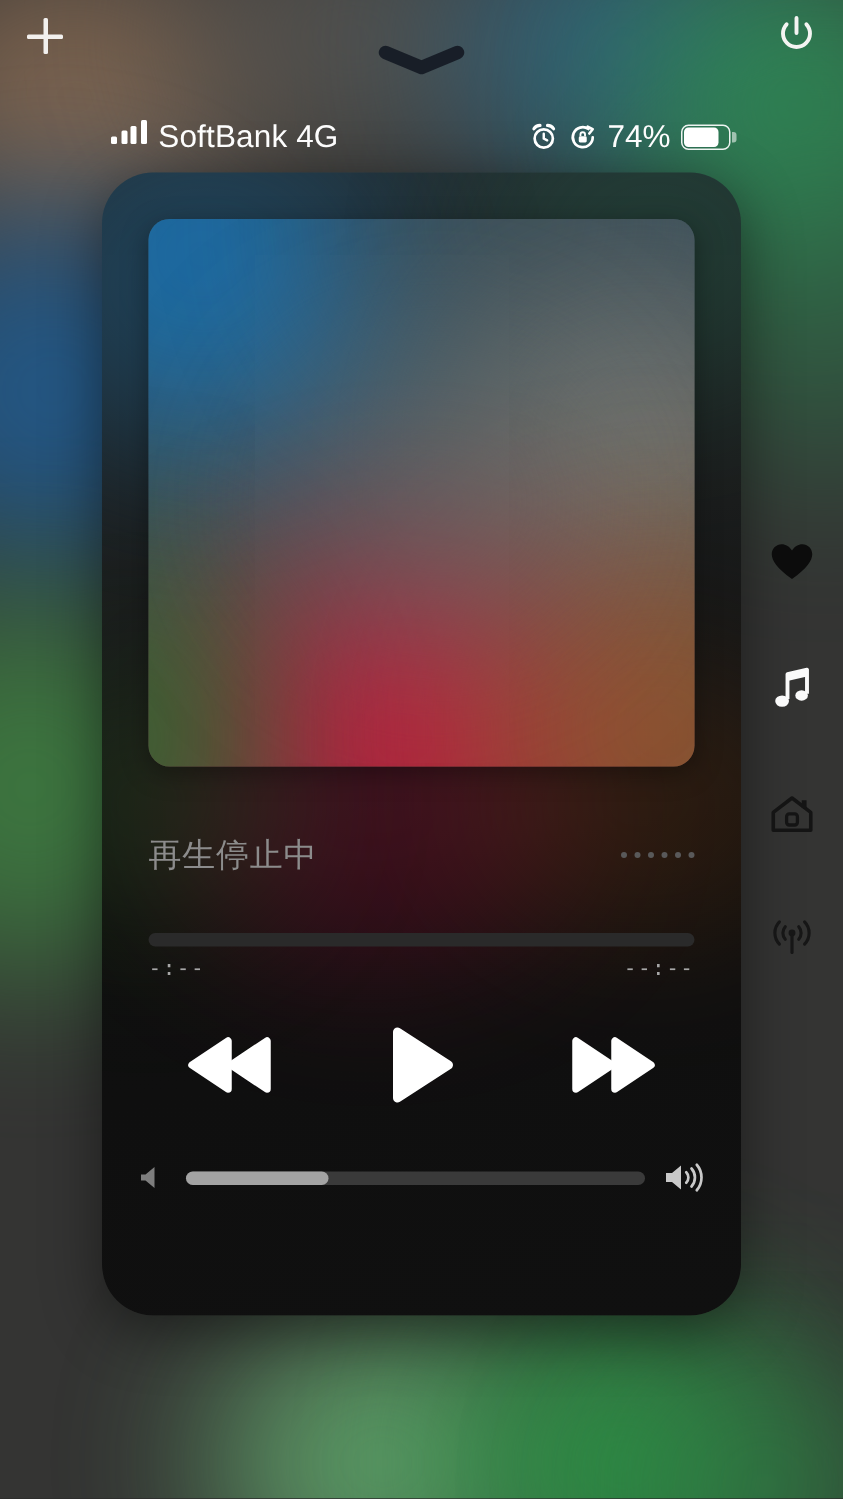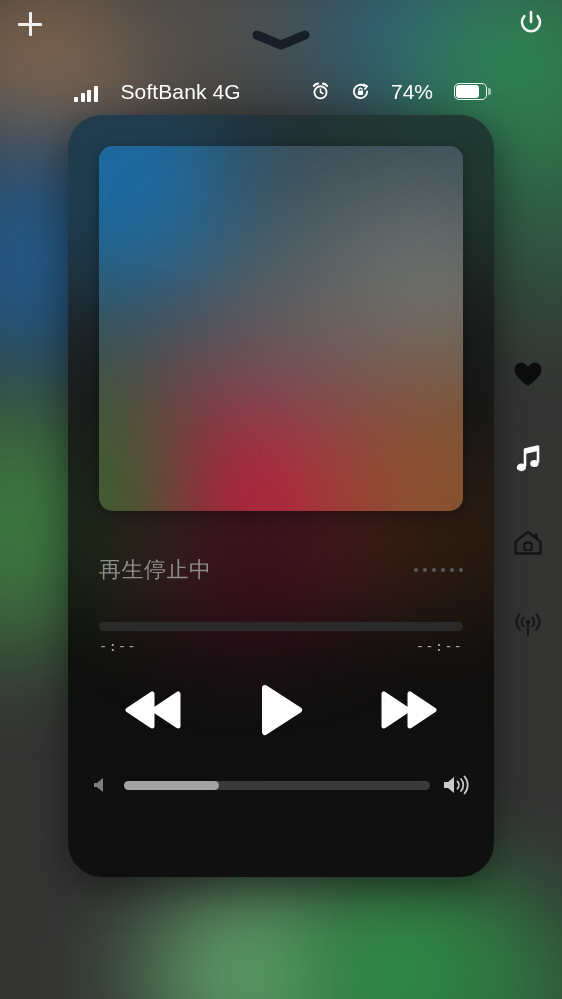--- a/index.html
+++ b/index.html
@@ -30,30 +30,30 @@
 
   .power-btn { position:absolute; right:15px; top:7px; width:32px; height:32px; }
 
   .grabber { position:absolute; left:50%; top:30px; transform:translateX(-50%); width:58px; height:20px; }
 
   
   .statusbar {
     position:absolute; top:76px; left:0; width:562px; height:30px; z-index:30;
     display:flex; align-items:center; color:#ffffff;
   }
-  .status-left { position:absolute; left:74px; display:flex; align-items:flex-end; gap:23px; }
+  .status-left { position:absolute; left:74px; display:flex; align-items:flex-start; gap:8px; }
   .signal { display:flex; align-items:flex-end; gap:2.5px; height:15px; }
   .signal i { display:block; width:4px; background:#ffffff; border-radius:1px; }
   .signal i:nth-child(1){ height:5px; }
   .signal i:nth-child(2){ height:8px; }
   .signal i:nth-child(3){ height:11.5px; }
   .signal i:nth-child(4){ height:15px; }
   .carrier { font-size:21px; letter-spacing:.1px; line-height:21px; color:#fdfdfd; }
 
-  .status-right { position:absolute; right:75px; display:flex; align-items:center; gap:21px; }
+  .status-right { position:absolute; right:75px; display:flex; align-items:center; gap:7px; }
   .batt-pct { font-size:21px; line-height:21px; color:#fdfdfd; }
   .battery { position:relative; width:33px; height:17px; }
   .battery .shell {
     position:absolute; inset:0; border:1.6px solid rgba(255,255,255,.92);
     border-radius:5px;
   }
   .battery .fill {
     position:absolute; left:2px; top:2px; bottom:2px; width:72%;
     background:#ffffff; border-radius:3px;
   }

